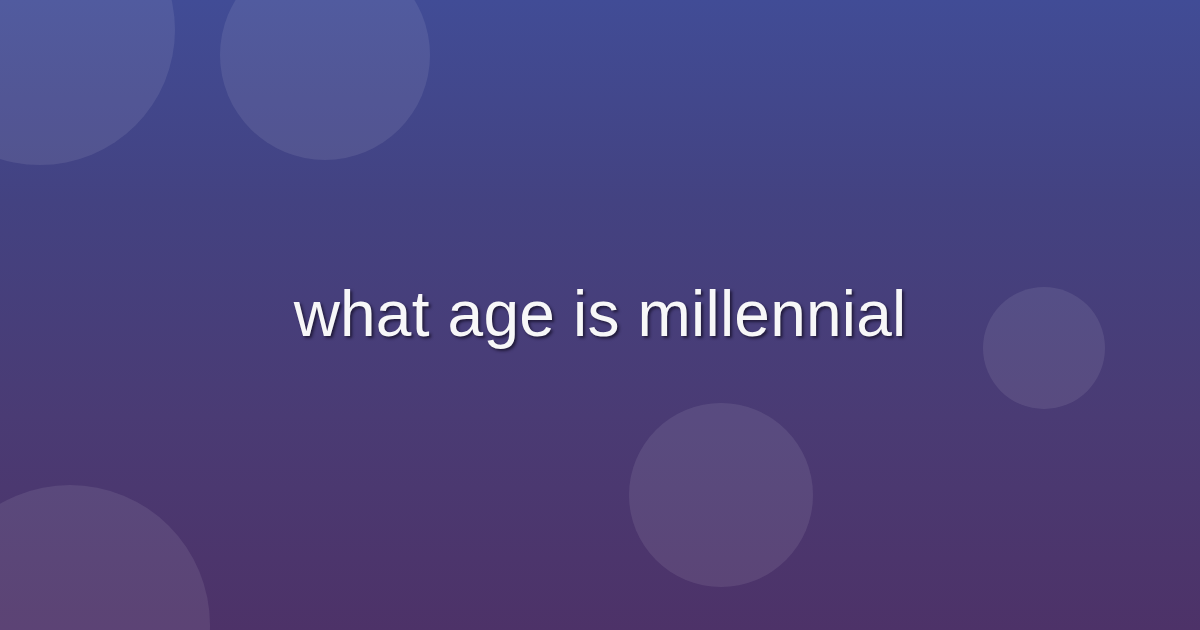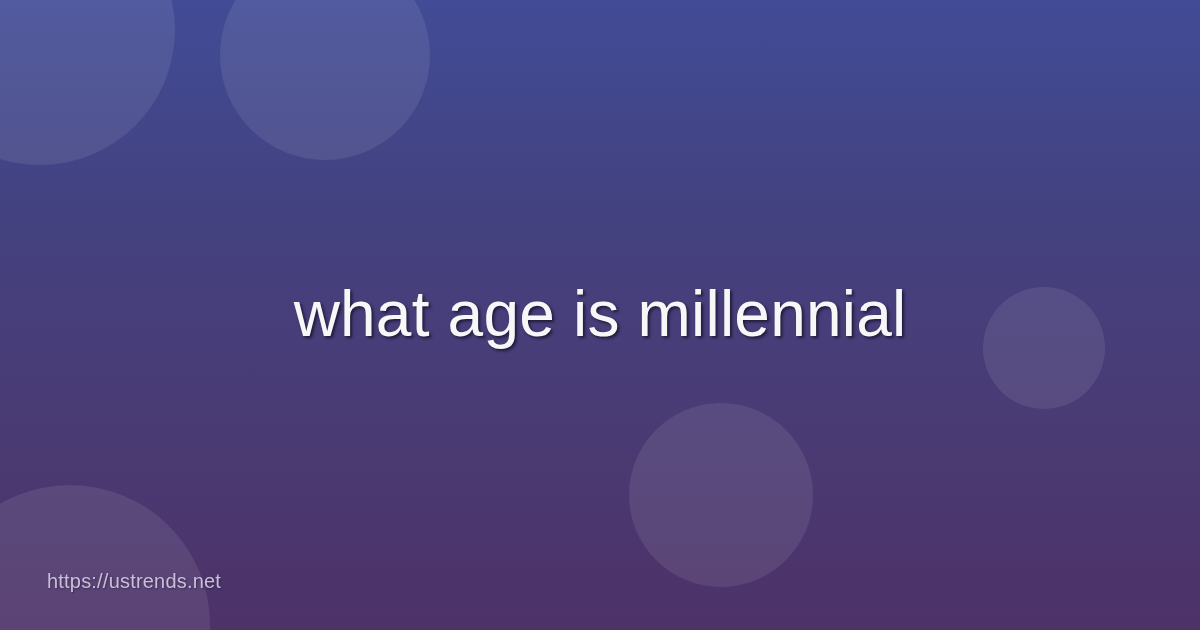--- a/index.html
+++ b/index.html
@@ -80,15 +80,14 @@
       <div class="blob" style="left: 220px; top: -50px; width: 210px; height: 210px;"></div>
       <div class="blob" style="left: 983px; top: 287px; width: 122px; height: 122px;"></div>
       <div class="blob" style="left: 629px; top: 403px; width: 184px; height: 184px;"></div>
       <div class="blob" style="left: -70px; top: 485px; width: 280px; height: 280px;"></div>
     </div>
 
   <div id="title-wrap">
     <div id="title">what age is millennial</div>
   </div>
 
-  <div id="site-url">https://ustrends.net</div>
 
 </div>
 
 </body></html>

